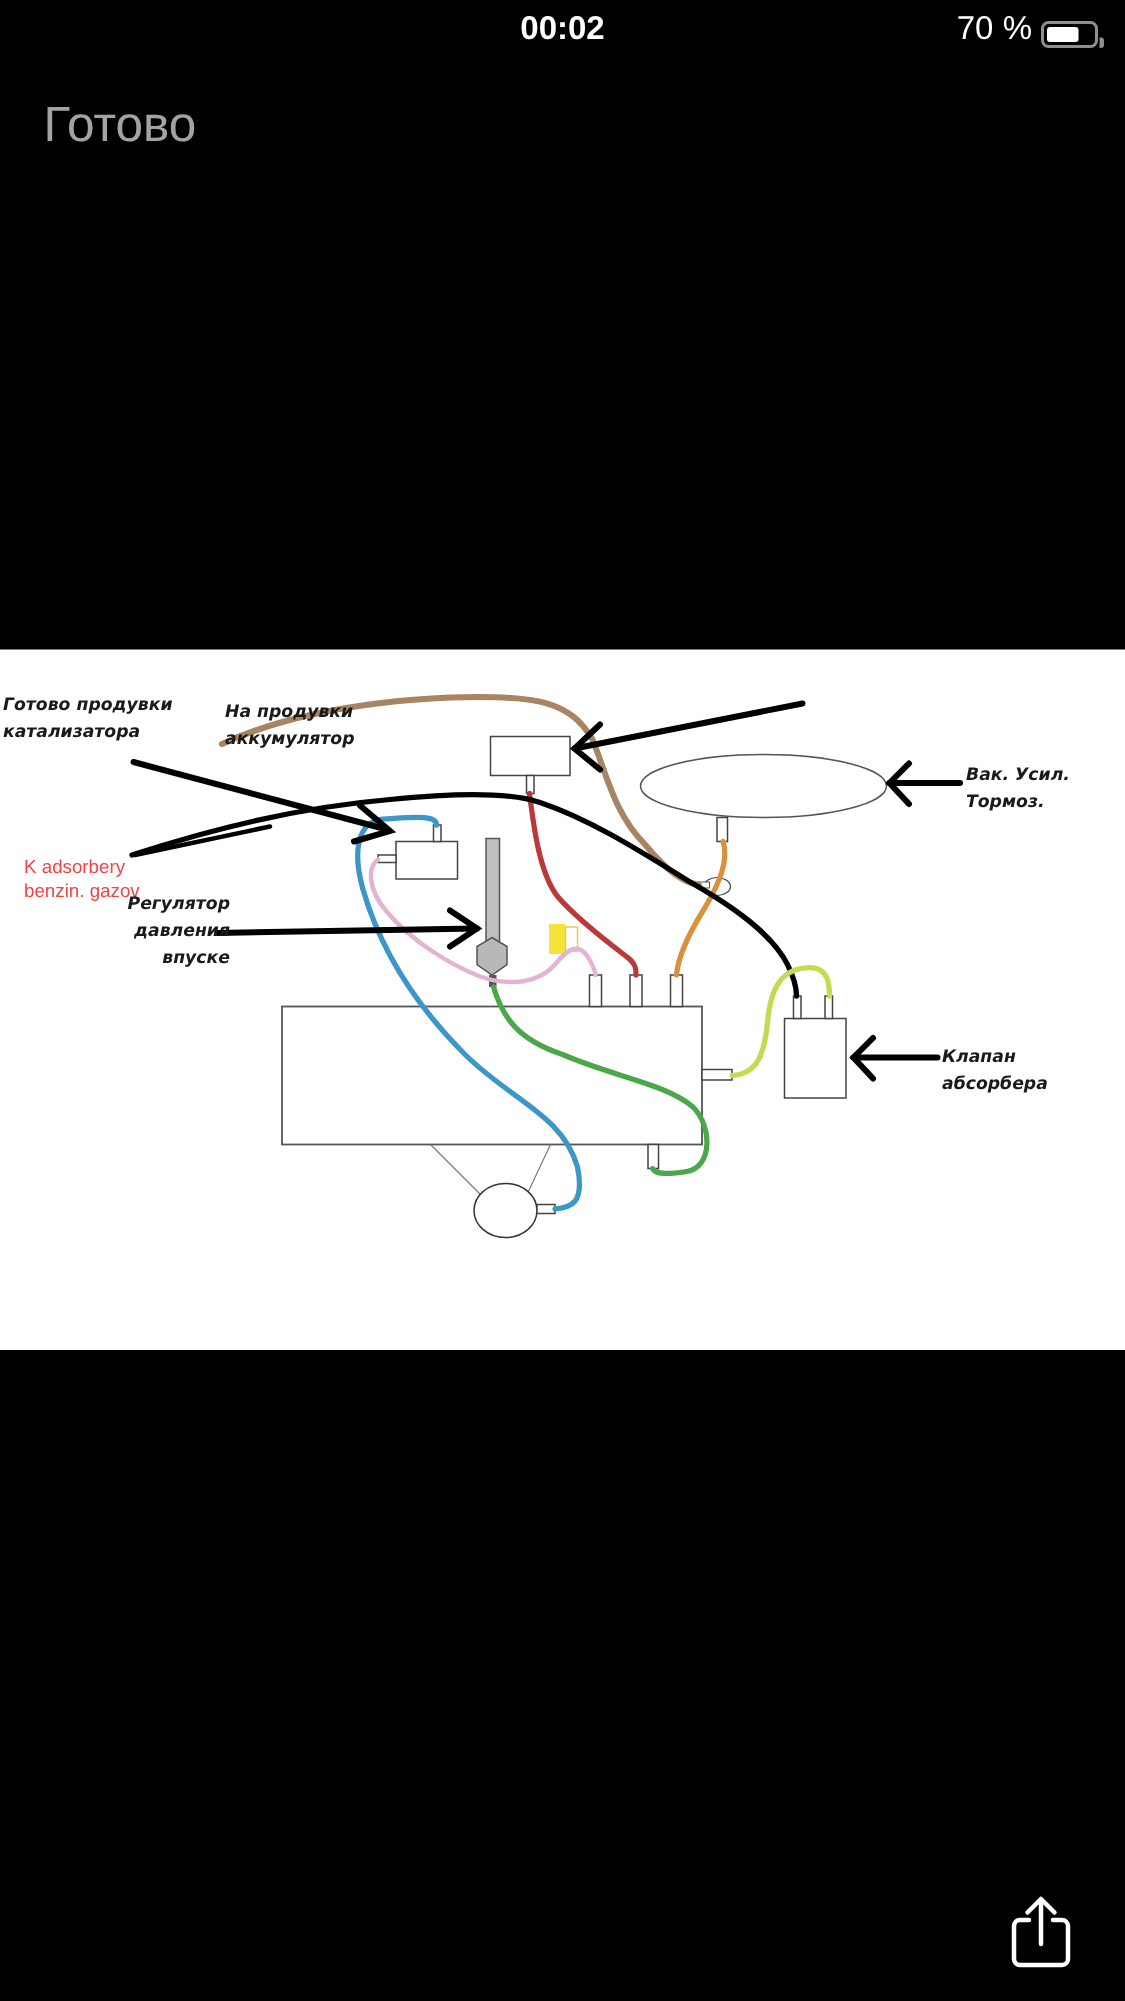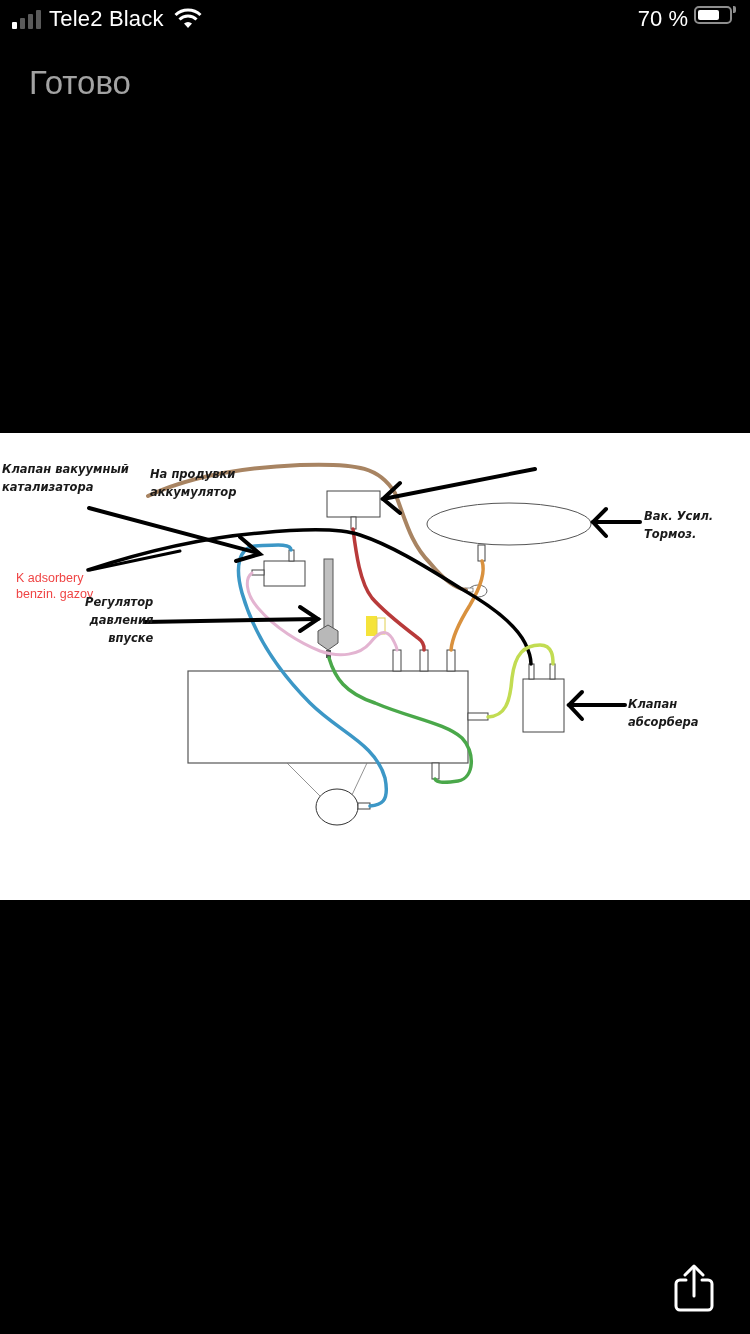--- a/index.html
+++ b/index.html
@@ -8,50 +8,37 @@
       font-family: "Liberation Sans", sans-serif; color: #fff;
     }
     .status-bar { position: absolute; left: 0; top: 0; width: 750px; height: 40px; }
     .sb-left { position: absolute; left: 12px; top: 6px; display: flex; align-items: center; }
     .signal { display: flex; align-items: flex-end; gap: 3px; height: 20px; margin-right: 8px; }
     .signal span { width: 5px; background: #fff; border-radius: 1px; }
     .signal span.dim { background: #5a5a5a; }
     .carrier { font-size: 22px; letter-spacing: 0.2px; }
     .wifi { margin-left: 10px; width: 28px; height: 22px; }
     .time { position: absolute; left: 0; width: 750px; top: 6px; text-align: center; font-size: 22px; font-weight: bold; }
-    .sb-right { position: absolute; right: 14px; top: 6px; display: flex; align-items: flex-start; }
+    .sb-right { position: absolute; right: 14px; top: 6px; display: flex; align-items: flex-end; }
     .battery-pct { font-size: 22px; margin-right: 6px; }
     .battery { width: 38px; height: 18px; border: 2px solid #8e8e8e; border-radius: 5px; position: relative; box-sizing: border-box; }
     .battery .fill { position: absolute; left: 2px; top: 2px; bottom: 2px; background: #fff; border-radius: 2px; }
     .battery-tip { width: 3px; height: 7px; background: #8e8e8e; border-radius: 0 2px 2px 0; margin-left: 1px; }
     .done-button { position: absolute; left: 29px; top: 64px; font-size: 33px; color: #a3a3a3; cursor: pointer; }
     .photo { position: absolute; left: 0; top: 433px; width: 750px; height: 467px; background: #fff; }
     .photo svg { position: absolute; left: 0; top: 0; }
     .lbl { position: absolute; color: #1a1a1a; font-style: italic; font-weight: bold; font-size: 11.5px; line-height: 18px; font-family: "DejaVu Sans", sans-serif; }
     .lbl.plain { font-style: normal; font-weight: normal; font-family: "Liberation Sans", sans-serif; font-size: 12.5px; line-height: 16px; color: #ef4444; }
     .share-button { position: absolute; left: 672px; top: 1262px; width: 44px; height: 52px; cursor: pointer; }
   </style>
 </head>
 <body>
 
 <div class="status-bar">
-  <div class="sb-left">
-    <div class="signal">
-      <span style="height:7px"></span>
-      <span class="dim" style="height:11px"></span>
-      <span class="dim" style="height:15px"></span>
-      <span class="dim" style="height:19px"></span>
-    </div>
-    <span class="carrier">Tele2 Black</span>
-    <svg class="wifi" viewBox="0 0 28 22">
-      <path d="M14 20 L10 15.5 A6 6 0 0 1 18 15.5 Z" fill="#fff"></path>
-      <path d="M5.5 11.5 A12 12 0 0 1 22.5 11.5" stroke="#fff" stroke-width="3" fill="none"></path>
-      <path d="M1.5 7 A18 18 0 0 1 26.5 7" stroke="#fff" stroke-width="3" fill="none"></path>
-    </svg>
-  </div>
+  <div class="time">00:02</div>
   <div class="sb-right">
     <span class="battery-pct">70 %</span>
     <div class="battery">
       <div class="fill" id="battery-fill" style="width: 21px;"></div>
     </div>
     <div class="battery-tip"></div>
   </div>
 </div>
 
 <div class="done-button">Готово</div>
@@ -126,21 +113,21 @@
       <line x1="640" y1="89" x2="593" y2="89"></line>
       <polyline points="606,76 593,89 606,103"></polyline>
     </g>
     <g stroke="#000" stroke-width="4" fill="none" stroke-linecap="round">
       <line x1="625" y1="272" x2="569" y2="272"></line>
       <polyline points="582,259 569,272 582,286"></polyline>
     </g>
   </svg>
 
   <div class="lbl" style="left:2px; top:27px;">
-    <div>Клапан вакуумный</div>
+    <div>Готово продувки</div>
     <div>катализатора</div>
   </div>
   <div class="lbl" style="left:150px; top:32px;">
     <div>На продувки</div>
     <div>аккумулятор</div>
   </div>
   <div class="lbl" style="left:644px; top:74px;">
     <div>Вак. Усил.</div>
     <div>Тормоз.</div>
   </div>

